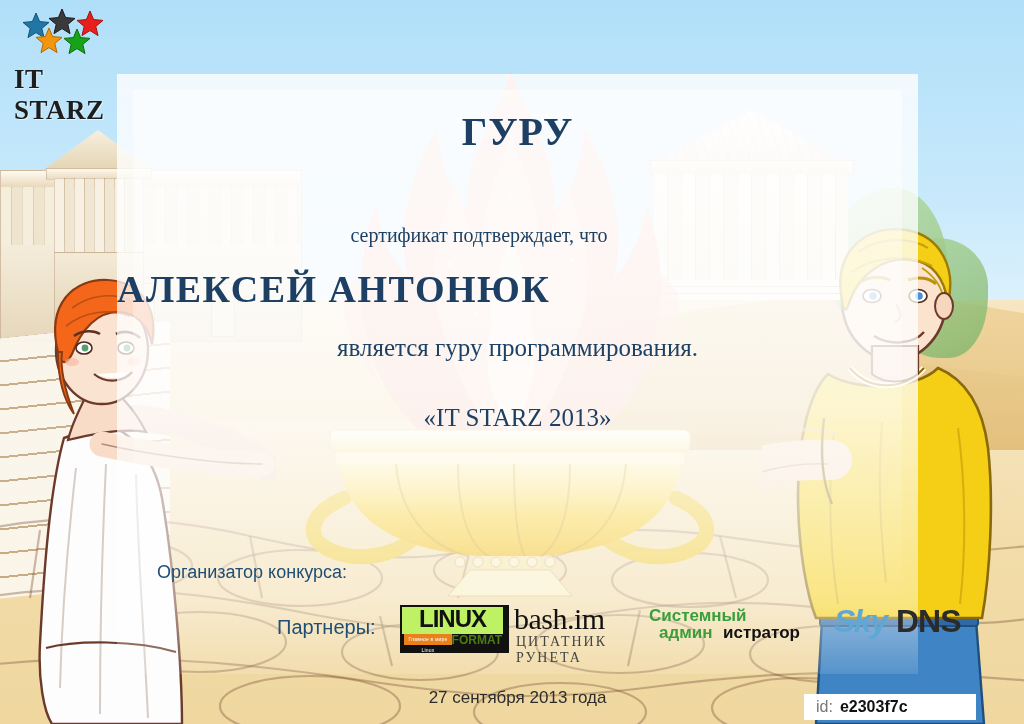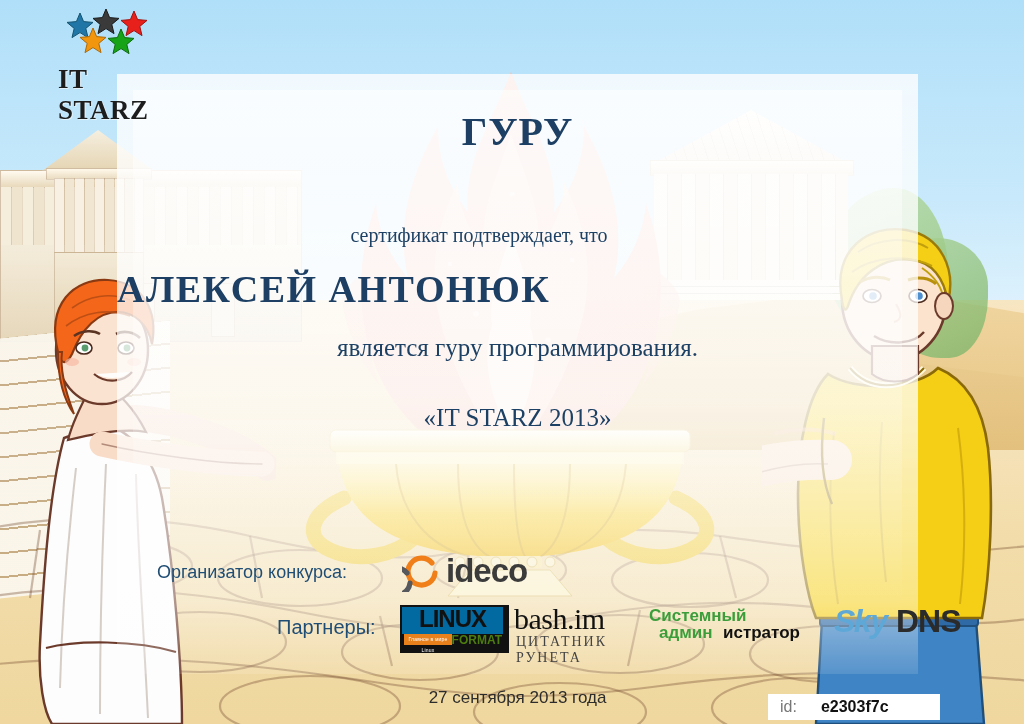--- a/index.html
+++ b/index.html
@@ -98,21 +98,21 @@
 
   
   .card{position:absolute;left:117px;top:74px;width:801px;height:600px;
      background:linear-gradient(180deg,rgba(255,255,255,.80) 0%,rgba(255,255,255,.74) 55%,rgba(255,255,255,.46) 88%,rgba(255,255,255,.12) 100%);
      pointer-events:none;}
   .card-inner{position:absolute;left:133px;top:90px;width:769px;height:570px;
      background:linear-gradient(180deg,rgba(255,255,255,.55),rgba(255,255,255,.0) 92%);
      pointer-events:none;}
 
   
-  .logo{position:absolute;left:8px;top:8px;width:110px;height:92px;margin-left:44px;}
+  .logo{position:absolute;left:8px;top:8px;width:110px;height:92px;}
   .stars{position:relative;width:104px;height:46px;}
   .star{position:absolute;width:28px;height:28px;}
   .logo-text{position:absolute;left:6px;top:56px;font-family:"Liberation Serif", serif;
      font-weight:bold;font-size:27px;letter-spacing:.5px;color:#1d1d1d;
      text-shadow:1px 1px 0 rgba(255,255,255,.55);}
 
   
   .content{position:absolute;left:117px;top:74px;width:801px;height:600px;}
   .t-guru{position:absolute;left:0;top:34px;width:801px;text-align:center;
     font-family:"Liberation Serif", serif;font-weight:bold;font-size:40px;color:#1c3f63;
@@ -138,21 +138,21 @@
   .ideco{position:absolute;left:245px;top:-2px;width:160px;height:46px;}
   .ideco-mark{position:absolute;left:0;top:4px;width:38px;height:38px;}
   .ideco-text{position:absolute;left:44px;top:2px;font-size:33px;font-weight:bold;
     color:#3b3b3b;letter-spacing:-1px;}
 
   
   .par-row{position:absolute;left:40px;top:530px;width:760px;height:48px;}
   .par-label{position:absolute;left:120px;top:12px;font-size:20px;color:#1f4d74;}
   .lf{position:absolute;left:243px;top:1px;width:105px;height:44px;background:#111;
      border:2px solid #111;}
-  .lf-top{position:absolute;left:0;top:0;width:101px;height:27px;background:#0369a1;}
+  .lf-top{position:absolute;left:0;top:0;width:101px;height:27px;background:#bef264;}
   .lf-word{position:absolute;left:0;top:-2px;width:101px;text-align:center;
      font-family:"Liberation Sans", sans-serif;font-weight:bold;font-size:24px;
      letter-spacing:-1px;color:#111;}
   .lf-bot{position:absolute;left:0;top:27px;width:101px;height:13px;}
   .lf-sub{position:absolute;left:2px;top:0px;width:48px;height:11px;background:#e8811c;
      color:#fff;font-size:5px;text-align:center;line-height:11px;letter-spacing:.2px;}
   .lf-fmt{position:absolute;right:1px;top:-1px;font-family:"Liberation Sans", sans-serif;
      font-weight:bold;font-size:12px;color:#4d7c0f;letter-spacing:0px;}
   .bash{position:absolute;left:357px;top:2px;width:125px;height:42px;}
   .bash-main{position:absolute;left:0;top:-4px;font-family:"Liberation Serif", serif;
@@ -167,22 +167,22 @@
   .sky-s{position:absolute;left:0;top:0;font-family:"Liberation Sans", sans-serif;
      font-weight:bold;font-style:italic;font-size:32px;color:#5ea8d8;letter-spacing:-1.5px;}
   .sky-d{position:absolute;left:62px;top:0;font-family:"Liberation Sans", sans-serif;
      font-weight:bold;font-size:32px;color:#2b2b2b;letter-spacing:-1px;}
 
   
   .date{position:absolute;left:0;top:614px;width:801px;text-align:center;
      font-size:17px;color:#2c2c2c;}
 
   
-  .idbox{position:absolute;left:768px;top:694px;width:160px;height:26px;
-     background:#ffffff;display:flex;align-items:center;padding-left:12px;gap:24px;}
+  .idbox{position:absolute;left:804px;top:694px;width:160px;height:26px;
+     background:#ffffff;display:flex;align-items:center;padding-left:12px;gap:7px;}
   .idbox .k{font-size:16px;color:#777;}
   .idbox .v{font-size:16px;color:#111;font-weight:bold;}
 </style>
 </head>
 <body>
 
 <div class="cert">
 
   <div class="sky"></div>
   <div class="ground"></div>
@@ -453,29 +453,20 @@
   <div class="content">
 
     <div class="t-guru">ГУРУ</div>
     <div class="t-conf">сертификат подтверждает, что</div>
     <div class="t-name">АЛЕКСЕЙ АНТОНЮК</div>
     <div class="t-b1">является гуру программирования.</div>
     <div class="t-b3">«IT STARZ 2013»</div>
 
     <div class="org-row">
       <div class="org-label">Организатор конкурса:</div>
-      <div class="ideco">
-        <div class="ideco-mark">
-          <svg width="38" height="38" viewBox="0 0 38 38">
-            <path d="M30 9 A 13.5 13.5 0 1 0 33 19" stroke="#f07f1a" stroke-width="5.2" fill="none" stroke-linecap="round"></path>
-            <path d="M8 29 A 13.5 13.5 0 1 1 5 19" stroke="#55585c" stroke-width="5.2" fill="none" stroke-linecap="round"></path>
-          </svg>
-        </div>
-        <div class="ideco-text">ideco</div>
-      </div>
     </div>
 
     <div class="par-row">
       <div class="par-label">Партнеры:</div>
 
       <div class="lf">
         <div class="lf-top">
           <div class="lf-word">LINUX</div>
         </div>
         <div class="lf-bot">

